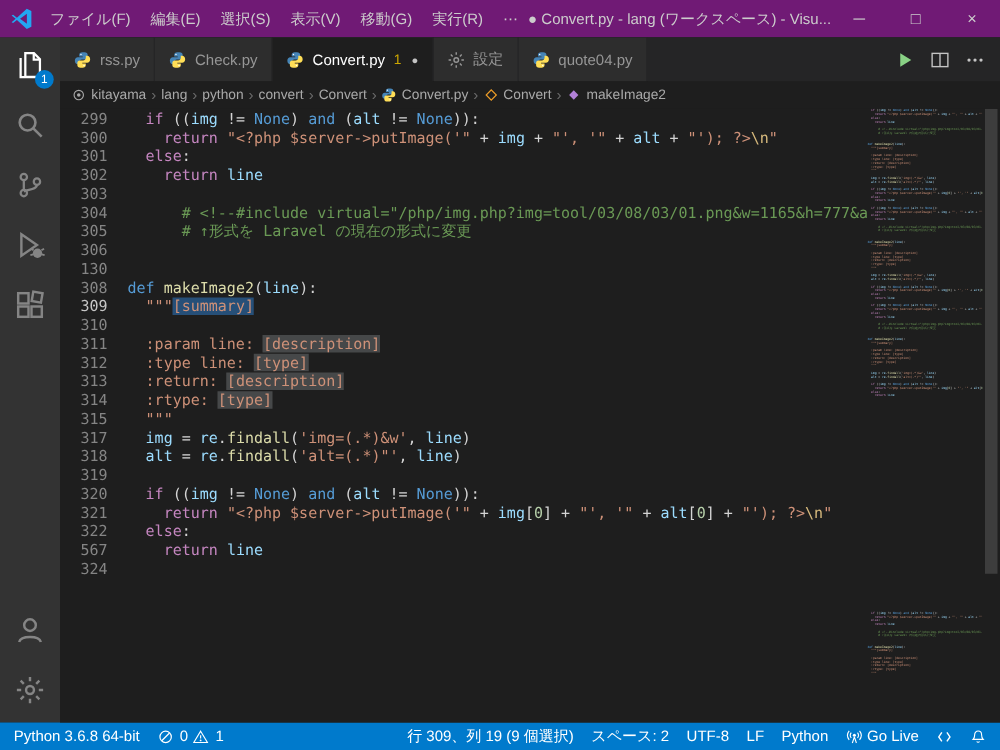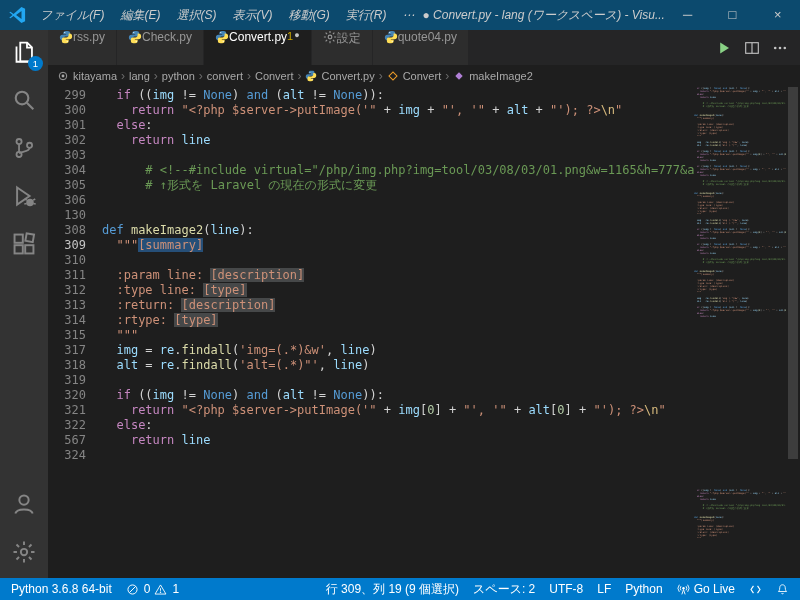--- a/index.html
+++ b/index.html
@@ -1,42 +1,42 @@
 <!DOCTYPE html>
 <html style="--accent: #007acc; --selection: #264f78; --wordhl: #5a5d5eaa; --warning: #cca700; --kw: #c586c0; --kb: #569cd6; --fn: #dcdcaa; --vr: #9cdcfe; --st: #ce9178; --es: #d7ba7d; --cm: #6a9955; --nm: #b5cea8; --pl: #d4d4d4;"><head>
 <meta charset="utf-8">
 <style>
   * { margin:0; padding:0; box-sizing:border-box; }
   html,body { width:800px; height:600px; overflow:hidden; }
   body { background:#1e1e1e; font-family:"Liberation Sans", sans-serif; color:#ccc; }
   #window { width:800px; height:600px; display:flex; flex-direction:column; }
 
   
-  #titlebar { flex:0 0 30px; background:#0c4a6e; display:flex; align-items:center; font-size:12px; color:#cccccc;font-style:italic; }
+  #titlebar { flex:0 0 30px; background:#701a75; display:flex; align-items:center; font-size:12px; color:#cccccc; }
   #logo { width:18px; height:18px; margin:0 6px 0 8px; display:flex; align-items:center; }
   #menubar { display:flex; }
   .menu-item { padding:0 8px; line-height:30px; white-space:nowrap; cursor:default; }
   #titletext { flex:1; text-align:left; white-space:nowrap; overflow:hidden; text-overflow:ellipsis; color:#cccccc; }
   #wincontrols { display:flex; height:30px; }
   .winbtn { width:45px; text-align:center; line-height:30px; font-size:13px; color:#cccccc; }
 
   
   #main { flex:1; display:flex; min-height:0; }
   #activitybar { flex:0 0 48px; background:#333333; display:flex; flex-direction:column; justify-content:space-between; }
   .ab-group { display:flex; flex-direction:column; }
   .ab-item { height:48px; display:flex; align-items:center; justify-content:center; color:#858585; position:relative; }
   .ab-item.active { color:#ffffff; }
   .ab-badge { position:absolute; right:5px; bottom:7px; background:var(--accent); color:#fff; border-radius:50%; width:15px; height:15px; font-size:9.5px; line-height:15px; text-align:center; }
 
   #editor-col { flex:1; display:flex; flex-direction:column; min-width:0; background:#1e1e1e; }
 
   
   #tabbar { flex:0 0 35px; background:#252526; display:flex; justify-content:space-between; min-width:0; }
   #tabs { display:flex; overflow:hidden; }
-  .tab { display:flex; gap:0; padding:0 11px; background:#2d2d2d; color:#969696; font-size:12px; border-right:1px solid #252526; white-space:nowrap; }
+  .tab { display:flex; align-items:center; gap:7px; padding:0 11px; background:#2d2d2d; color:#969696; font-size:12px; border-right:1px solid #252526; white-space:nowrap; }
   .tab.active { background:#1e1e1e; color:#ffffff; }
   .tab-badge { color:var(--warning); font-size:11px; }
   .tab-dirty { color:#c4c4c4; font-size:9px; margin-left:1px; }
   #editor-actions { display:flex; align-items:center; padding-right:6px; color:#c5c5c5; }
   .ea-btn { width:28px; height:26px; display:flex; align-items:center; justify-content:center; border-radius:4px; }
 
   
   #breadcrumbs { flex:0 0 22px; display:flex; align-items:center; font-size:11px; color:#a9a9a9; padding-left:9px; white-space:nowrap; overflow:hidden; }
   .bc-item { display:flex; align-items:center; gap:4px; }
   .bc-sep { color:#6a6a6a; padding:0 4px; font-size:12px; }

